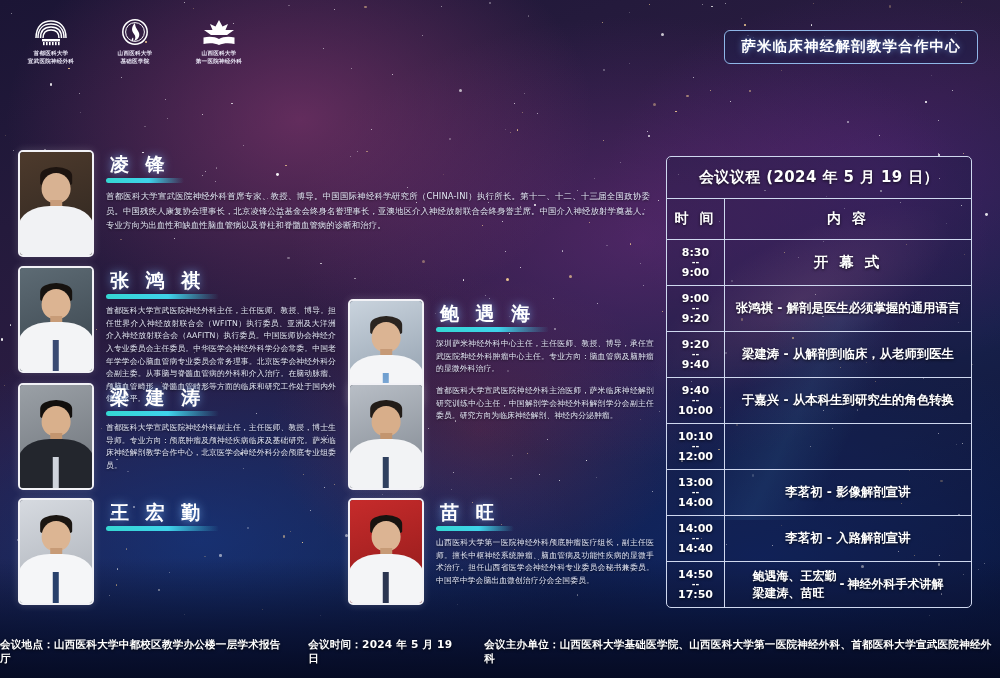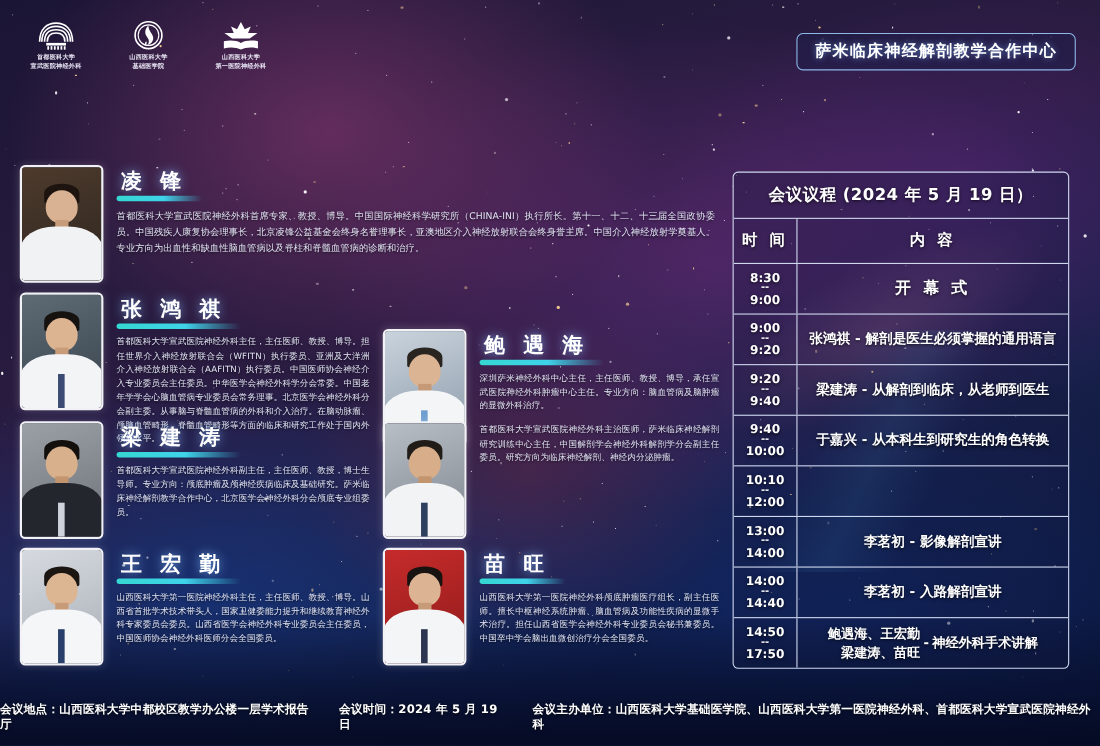--- a/index.html
+++ b/index.html
@@ -145,21 +145,21 @@
   .ag-row .c1{font-size:11px;font-weight:bold;color:#fff;line-height:1.05;text-shadow:0 1px 3px rgba(0,0,0,.7);}
   .ag-row .c1 .dash{font-size:9px;line-height:.9;margin:0;}
   .ag-row .c2{
     flex:1 1 auto;display:flex;align-items:center;justify-content:center;
     padding:0 5px;box-sizing:border-box;text-align:center;
     font-size:12.4px;font-weight:bold;color:#fff;line-height:1.3;
     text-shadow:0 1px 3px rgba(0,0,0,.75);
   }
   .ag-row.opening .c2{font-size:14.5px;letter-spacing:3px;}
   .ag-row.multi .c2{font-size:12px;}
-  .ag-row.multi .c2 .names{display:inline-block;text-align:right;white-space:pre-line;line-height:1.35;}
+  .ag-row.multi .c2 .names{display:inline-block;text-align:left;white-space:pre-line;line-height:1.35;}
   .ag-row.multi .c2 .sep{display:inline-block;padding:0 3px;vertical-align:middle;}
   .ag-row.multi .c2 .topic{display:inline-block;vertical-align:middle;}
 
   
   .footer{
     position:absolute;left:0;bottom:0;width:1000px;height:53px;
     display:flex;align-items:center;justify-content:center;gap:18px;
     color:#ffffff;font-size:10.6px;font-weight:bold;letter-spacing:.2px;
     text-shadow:0 1px 3px rgba(0,0,0,.8);
   }
@@ -627,21 +627,20 @@
       <div class="photo">
         <div class="pbg" style="background:linear-gradient(160deg,#d6dae0,#a9aeb6);"></div>
         <div class="hair" style="background:#1b1612;"></div>
         <div class="head" style="background:#dcb593;"></div>
         <div class="neck" style="background:#c79b77;"></div>
         <div class="coat" style="background:#f5f6f8;"></div>
         <div class="tie" style="background:#28406b;"></div>
       </div>
       <div class="info">
         <div class="sname">王 宏 勤</div>
-        <div class="sbio">山西医科大学第一医院神经外科主任，主任医师、教授、博导。山西省首批学术技术带头人，国家卫健委能力提升和继续教育神经外科专家委员会委员。山西省医学会神经外科专业委员会主任委员，中国医师协会神经外科医师分会全国委员。</div>
       </div>
     </div>
 
     <div class="row half-r" style="top:348px;">
       <div class="photo">
         <div class="pbg" style="background:linear-gradient(160deg,#c62b2b,#8e1a1a);"></div>
         <div class="hair" style="background:#181310;"></div>
         <div class="head" style="background:#dcb493;"></div>
         <div class="neck" style="background:#c79b77;"></div>
         <div class="coat" style="background:#f4f5f7;"></div>

